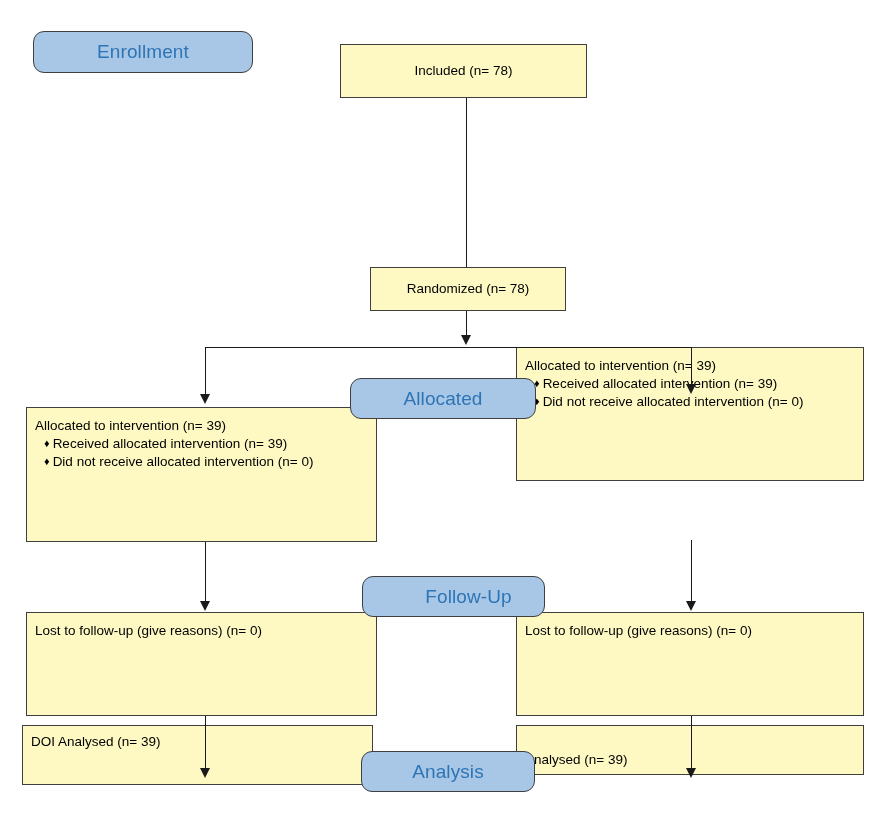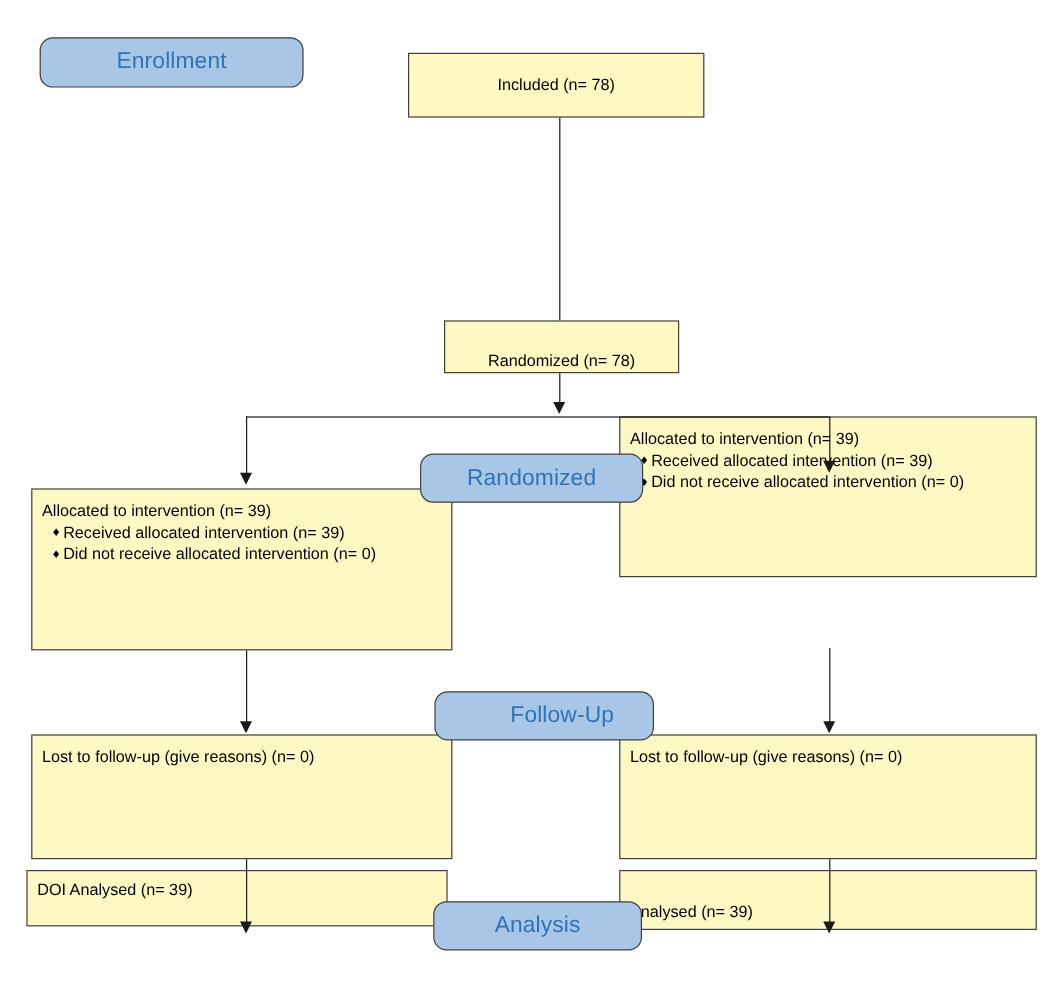--- a/index.html
+++ b/index.html
@@ -105,21 +105,21 @@
   <div class="stage" style="left:33px; top:31px; width:220px; height:42px;">
     <span>Enrollment</span>
   </div>
 
   <div class="box center" style="left:340px; top:44px; width:247px; height:54px;">
     <span class="line">Included (n= 78)</span>
   </div>
 
   <div class="vline" style="left:466px; top:98px; height:169px;"></div>
 
-  <div class="box center" style="left:370px; top:267px; width:196px; height:44px;align-items:flex-end;">
+  <div class="box center" style="left:370px; top:267px; width:196px; height:44px;">
     <span class="line">Randomized (n= 78)</span>
   </div>
 
   <div class="vline" style="left:466px; top:311px; height:26px;"></div>
   <div class="arrowhead" style="left:461px; top:335px;"></div>
 
   <div class="hline" style="left:205px; top:347px; width:486px;"></div>
 
   <div class="vline" style="left:205px; top:347px; height:48px;"></div>
   <div class="arrowhead" style="left:200px; top:394px;"></div>
@@ -127,21 +127,21 @@
   <div class="vline connector-over" style="left:691px; top:347px; height:38px;"></div>
   <div class="arrowhead connector-over" style="left:686px; top:384px;"></div>
 
   <div class="box topleft" style="left:516px; top:347px; width:348px; height:134px;">
     <span class="line">Allocated to intervention (n= 39)</span>
     <span class="bullet-line"><span class="bullet-glyph">♦</span><span>Received allocated intervention (n=  39)</span></span>
     <span class="bullet-line"><span class="bullet-glyph">♦</span><span>Did not receive allocated intervention (n=  0)</span></span>
   </div>
 
   <div class="stage" style="left:350px; top:378px; width:186px; height:41px;">
-    <span>Randomized</span>
+    <span>Allocated</span>
   </div>
 
   <div class="box topleft" style="left:26px; top:407px; width:351px; height:135px;">
     <span class="line">Allocated to intervention (n= 39)</span>
     <span class="bullet-line"><span class="bullet-glyph">♦</span><span>Received allocated intervention (n=  39)</span></span>
     <span class="bullet-line"><span class="bullet-glyph">♦</span><span>Did not receive allocated intervention (n=  0)</span></span>
   </div>
 
   <div class="vline" style="left:205px; top:542px; height:60px;"></div>
   <div class="arrowhead" style="left:200px; top:601px;"></div>
@@ -160,21 +160,21 @@
   <div class="stage" style="left:362px; top:576px; width:183px; height:41px;padding-left:30px;">
     <span>Follow-Up</span>
   </div>
 
   <div class="vline" style="left:205px; top:716px; height:59px;"></div>
   <div class="arrowhead" style="left:200px; top:768px;"></div>
 
   <div class="vline" style="left:691px; top:716px; height:59px;"></div>
   <div class="arrowhead" style="left:686px; top:768px;"></div>
 
-  <div class="box topleft" style="left:22px; top:725px; width:351px; height:47px; padding-top:7px;">
+  <div class="box topleft" style="left:22px; top:725px; width:351px; height:60px; padding-top:7px;">
     <span class="line">DOI Analysed (n= 39)</span>
   </div>
 
   <div class="box topleft" style="left:516px; top:725px; width:348px; height:50px; padding-top:25px;">
     <span class="line">Analysed (n= 39)</span>
   </div>
 
   <div class="stage" style="left:361px; top:751px; width:174px; height:41px;">
     <span>Analysis</span>
   </div>

